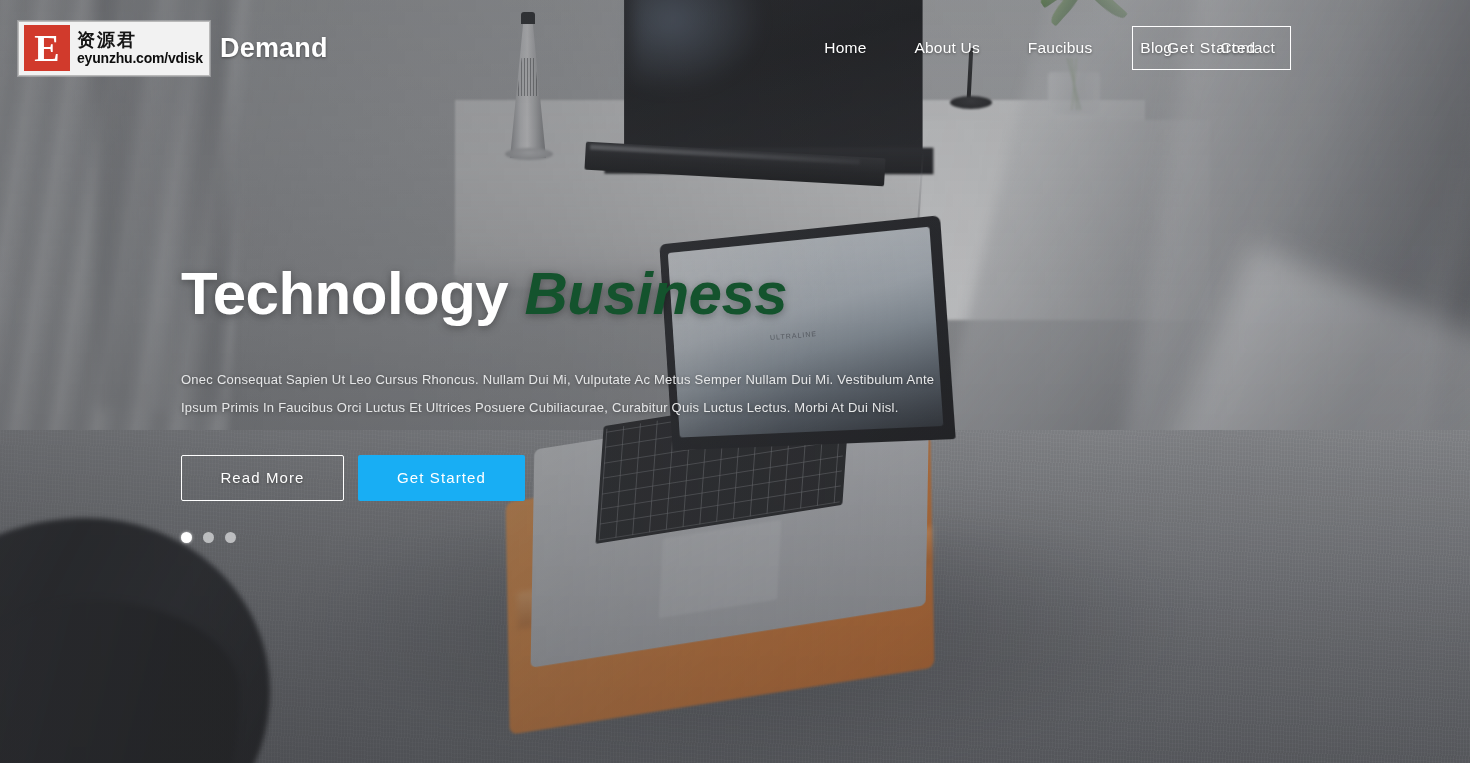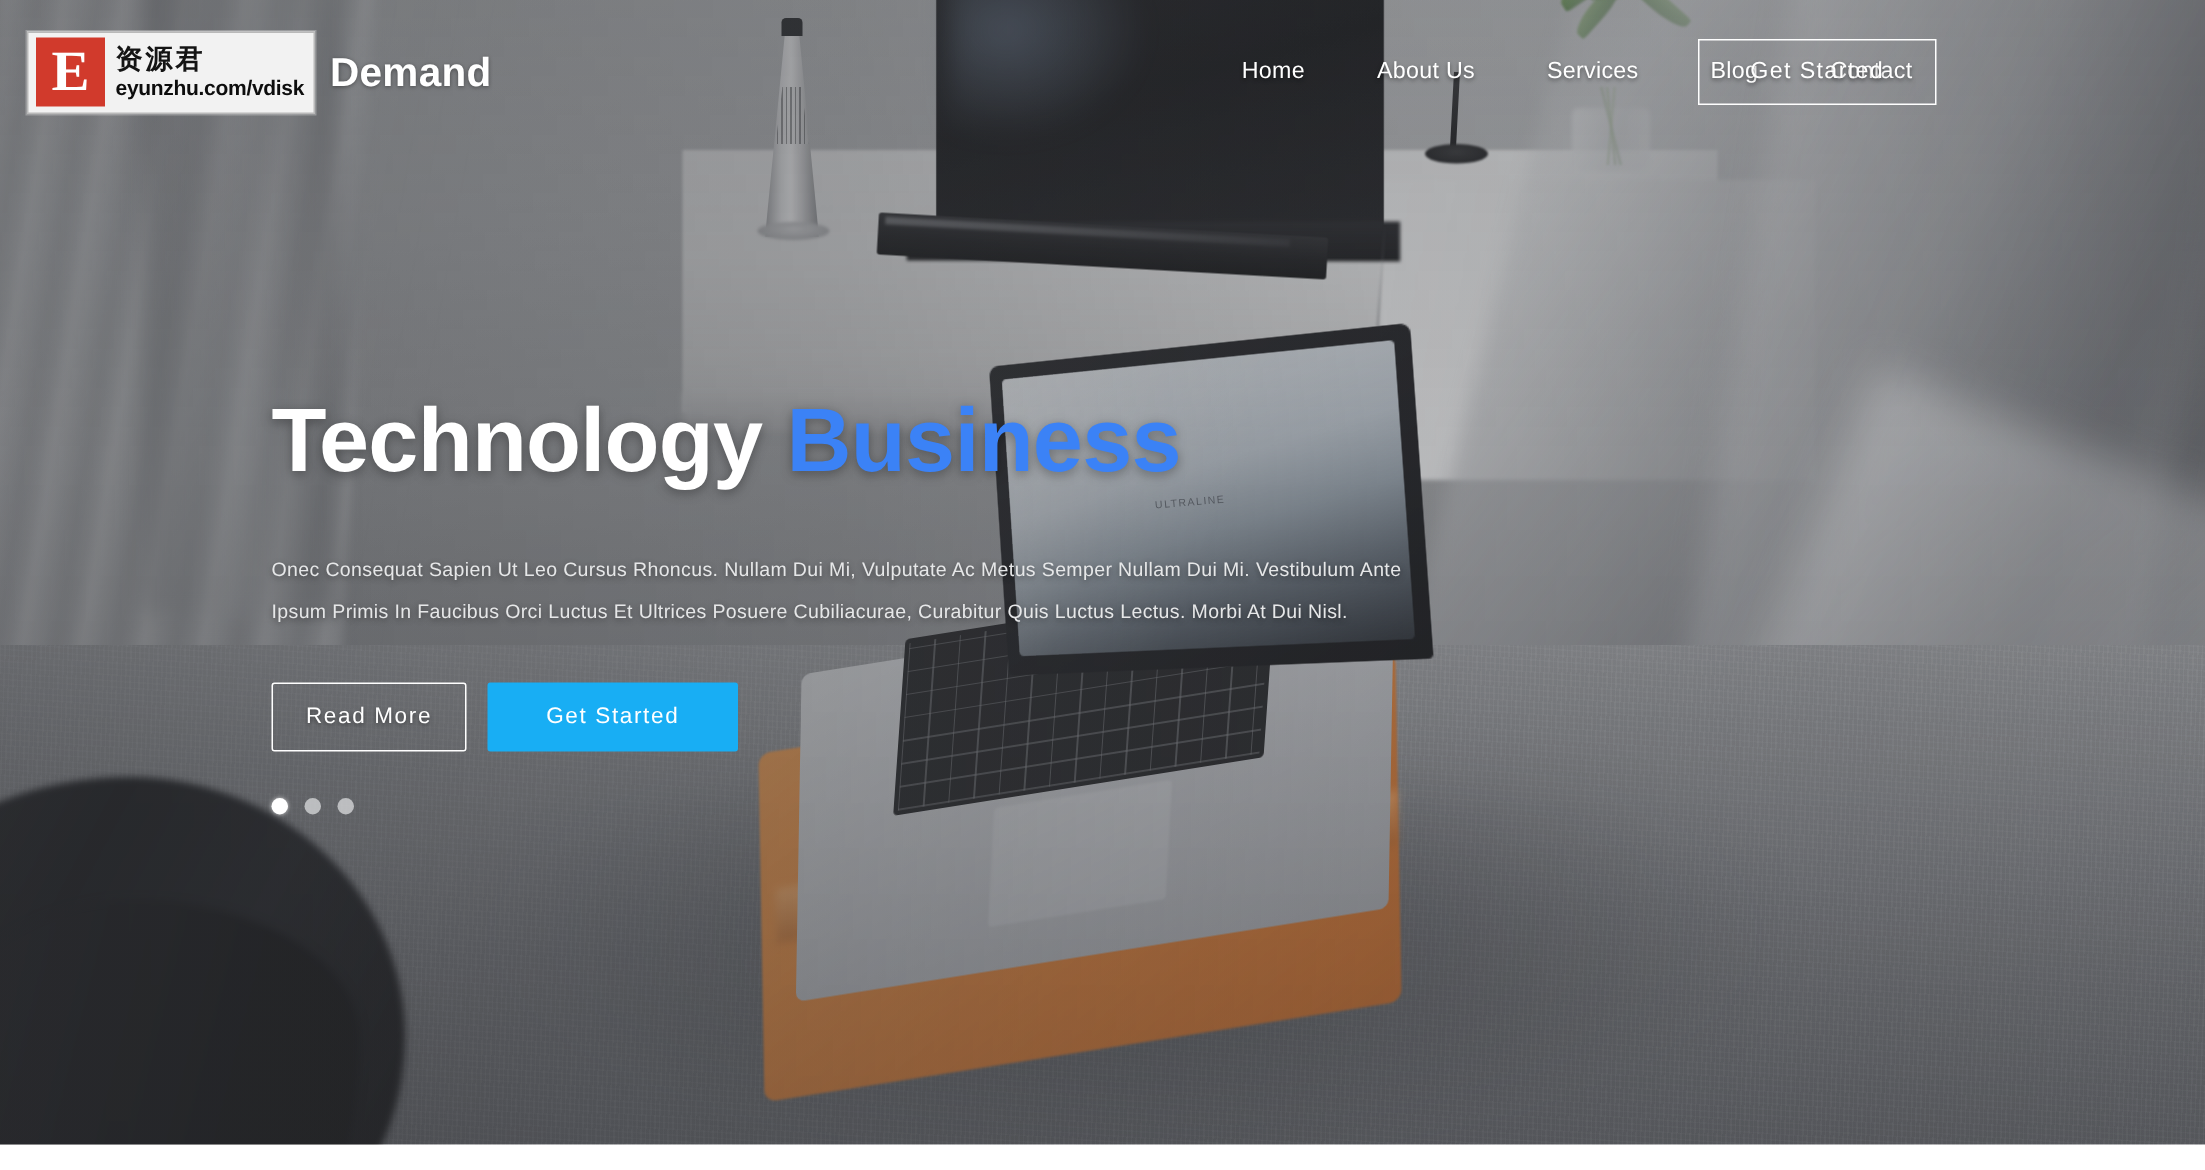--- a/index.html
+++ b/index.html
@@ -531,21 +531,21 @@
   .h1 {
     font-size: 60px;
     font-weight: bold;
     line-height: 1.06;
     color: #ffffff;
     letter-spacing: -0.5px;
     text-shadow: 0 2px 8px rgba(0,0,0,0.34);
     margin: 0;
     white-space: nowrap;
   }
-  .h1 .accent { color: #3b82f6; }
+  .h1 .accent { color: #14532d; font-style: italic; }
 
   .h2 {
     font-size: 40px;
     font-weight: normal;
     line-height: 1.1;
     color: #ffffff;
     letter-spacing: 0.2px;
     text-shadow: 0 2px 8px rgba(0,0,0,0.34);
     margin-top: 18px;
     white-space: nowrap;
@@ -572,21 +572,21 @@
     display: inline-flex;
     align-items: center;
     justify-content: center;
     font-size: 15px;
     font-family: "Liberation Sans", sans-serif;
     letter-spacing: 1.1px;
     cursor: pointer;
     border-radius: 2px;
   }
   .btn-outline {
-    width: 130px;
+    width: 163px;
     border: 1.6px solid #ffffff;
     background: transparent;
     color: #ffffff;
     text-shadow: 0 1px 3px rgba(0,0,0,0.4);
   }
   .btn-solid {
     width: 167px;
     border: none;
     background: #18aef4;
     color: #ffffff;
@@ -696,21 +696,21 @@
           <div class="logo-cn">资源君</div>
           <div class="logo-url">eyunzhu.com/vdisk</div>
         </div>
       </div>
       <div class="brand-name">Demand</div>
     </div>
 
     <nav class="nav">
       <a class="nav-item" href="#">Home</a>
       <a class="nav-item" href="#">About Us</a>
-      <a class="nav-item" href="#">Services</a>
+      <a class="nav-item" href="#">Faucibus</a>
       <a class="nav-item" href="#">Blog</a>
       <a class="nav-item" href="#">Contact</a>
     </nav>
 
     <button class="nav-cta">Get Started</button>
   </div>
 
   <div class="hero-content">
 
     <h1 class="h1"><span>Technology </span><span class="accent">Business</span></h1>

